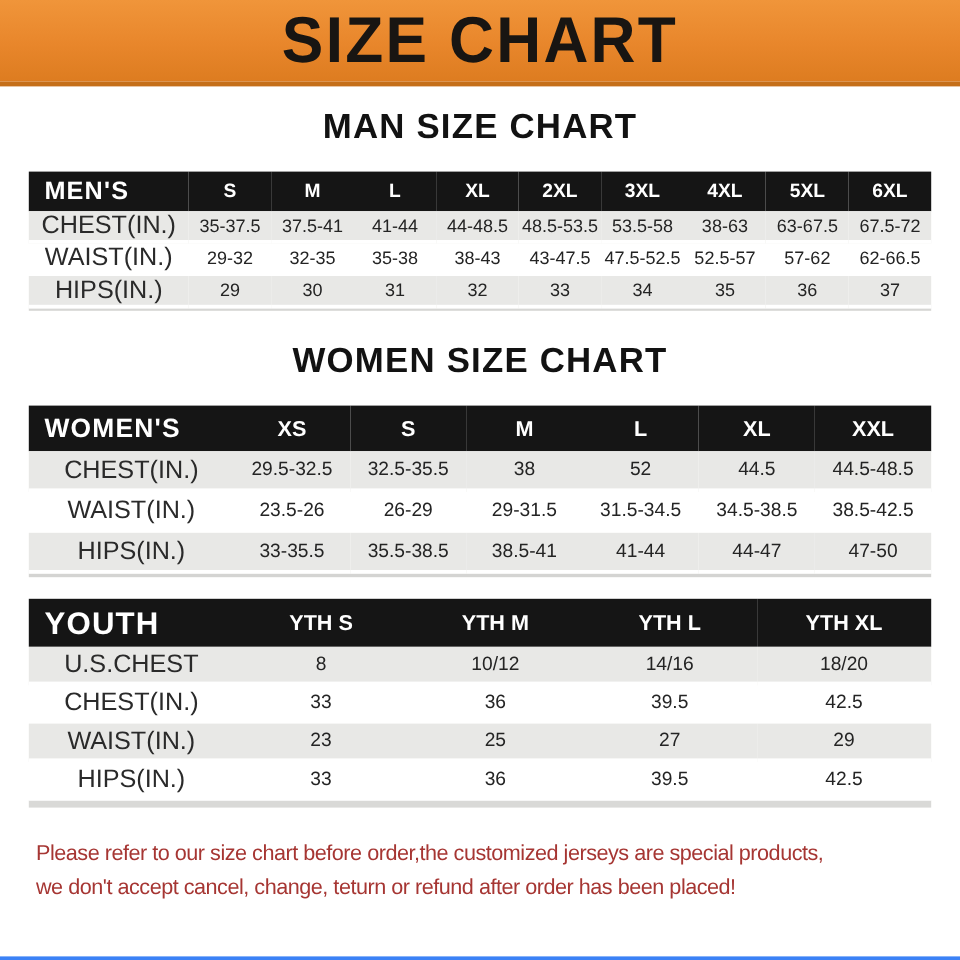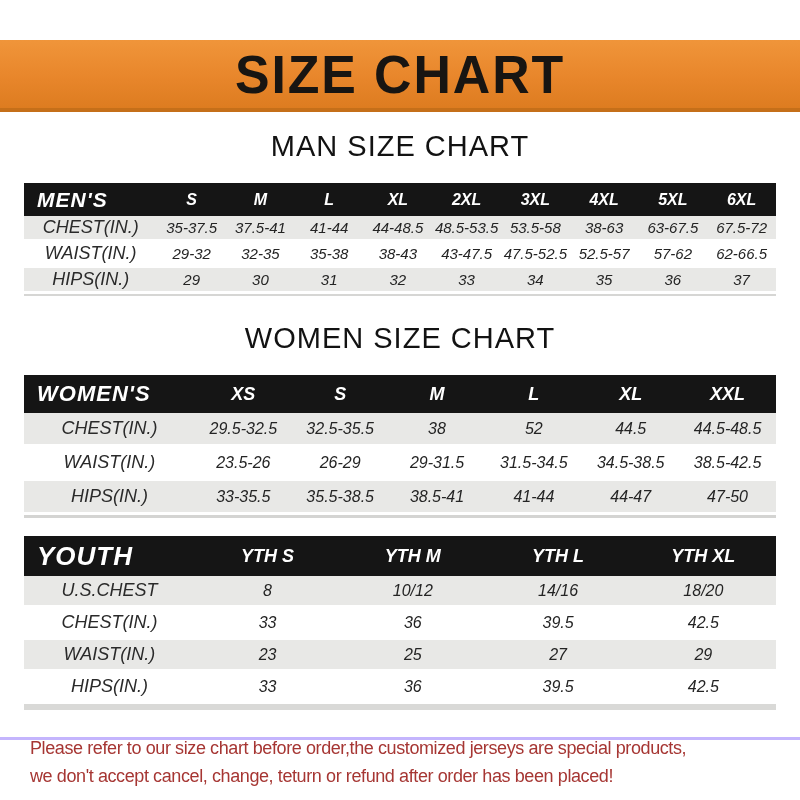--- a/index.html
+++ b/index.html
@@ -1,47 +1,46 @@
 <!DOCTYPE html>
 <html><head>
 <meta charset="utf-8">
 <style>
   html,body{margin:0;padding:0;}
   body{
     width:800px;height:800px;background:#ffffff;
     font-family:"Liberation Sans", sans-serif;
     overflow:hidden;color:#1b1b1b;
   }
-  .page{width:800px;height:700px;position:relative;border-bottom:3px solid #c4b5fd;box-sizing:border-box;margin-top:40px;}
+  .page{width:800px;height:800px;position:relative;border-bottom:3px solid #3b82f6;box-sizing:border-box;}
 
   
   .banner{
     height:68px;background:linear-gradient(#f0953a,#e8862b 55%,#dd7c20);
     border-bottom:4px solid #c56f19;
     display:flex;align-items:center;justify-content:center;
   }
   .banner h1{
     margin:0;font-size:54px;font-weight:800;color:#181512;
     letter-spacing:2px;transform:scaleX(0.96);white-space:nowrap;
   }
 
   
   .section-title{
-    margin:0;text-align:center;font-weight:400;color:#121212;
+    margin:0;text-align:center;font-weight:700;color:#121212;
     font-size:29px;letter-spacing:1px;white-space:nowrap;
   }
   .sec-men  .section-title{margin-top:18px;}
   .sec-women .section-title{margin-top:26px;}
   .sec-youth .section-title{margin-top:40px;}
 
   
   table.size-table{
     width:752px;margin:0 auto;border-collapse:separate;border-spacing:0;
     table-layout:fixed;
-    font-style:italic;
   }
   .sec-men   table.size-table{margin-top:20px;border-bottom:2px solid #d6d6d4;}
   .sec-women table.size-table{margin-top:20px;border-bottom:3px solid #d4d4d2;}
   .sec-youth table.size-table{margin-top:18px;border-bottom:6px solid #d9d9d7;}
 
   table.size-table thead th{
     background:#151515;color:#ffffff;font-weight:600;text-align:center;
     padding:0;white-space:nowrap;
   }
   table.size-table thead th.corner{
@@ -56,21 +55,21 @@
 
   table.size-table tbody td{
     text-align:center;color:#242424;border-bottom:3px solid #ffffff;
     white-space:nowrap;padding:0;
   }
   table.size-table tbody tr:nth-child(odd) td{background:#e8e8e6;}
   table.size-table tbody tr:nth-child(even) td{background:#ffffff;}
   .sec-men   tbody td{height:23px;font-size:15px;}
   .sec-women tbody td{height:31px;font-size:16px;}
   .sec-youth tbody td{height:29px;font-size:16px;}
-  table.size-table tbody td.rowlabel{font-size:18px;color:#2a2a2a;}
+  table.size-table tbody td.rowlabel{font-size:21px;color:#2a2a2a;}
   .sec-women tbody td.rowlabel,.sec-youth tbody td.rowlabel{font-size:16px;}
 
   
   .footer{margin-top:24px;padding-left:30px;}
   .footer p{
     margin:0;line-height:28px;font-size:18px;letter-spacing:-0.4px;
     color:#a63633;font-weight:500;white-space:nowrap;
   }
 </style>
 </head>

